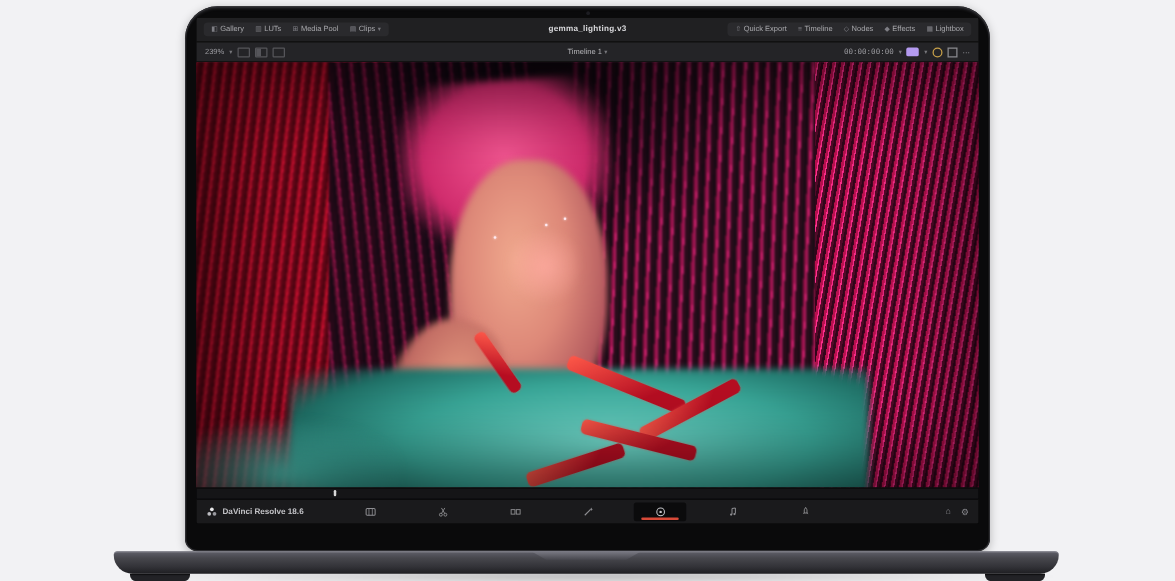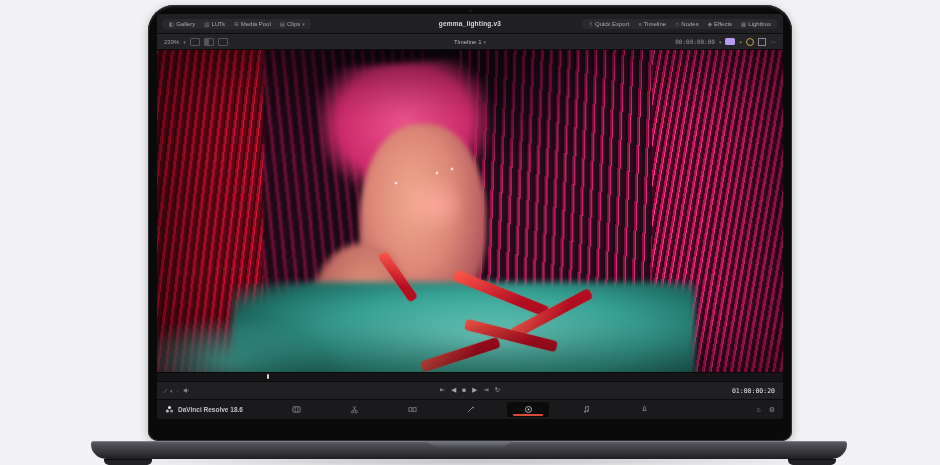--- a/index.html
+++ b/index.html
@@ -223,40 +223,20 @@
         <div class="vi-sparkle sp1"></div>
         <div class="vi-sparkle sp2"></div>
         <div class="vi-sparkle sp3"></div>
         <div class="vi-vignette"></div>
       </div>
 
       <div class="minitl">
         <div class="playhead"></div>
       </div>
 
-      <div class="transport">
-        <div class="tr-left">
-          <span>∕</span>
-          <span class="caret">▾</span>
-          <span>◦</span>
-          <svg class="speaker-svg" viewBox="0 0 10 10">
-            <polygon points="1,3.5 3,3.5 5.5,1.5 5.5,8.5 3,6.5 1,6.5"></polygon>
-            <path d="M6.8 3.2 Q8.2 5 6.8 6.8" stroke="#8d8d92" stroke-width=".8" fill="none"></path>
-          </svg>
-        </div>
-        <div class="tr-center">
-          <span class="tr-btn">⇤</span>
-          <span class="tr-btn">◀</span>
-          <span class="tr-btn">■</span>
-          <span class="tr-btn">▶</span>
-          <span class="tr-btn">⇥</span>
-          <span class="tr-btn">↻</span>
-        </div>
-        <div class="tr-right tc">01:00:00:20</div>
-      </div>
 
       <div class="pagebar">
         <div class="pb-left">
           <svg class="dv-logo" viewBox="0 0 12 12">
             <circle cx="6" cy="3.2" r="2" fill="#e8e8ea"></circle>
             <circle cx="3.2" cy="8" r="2" fill="#bdbdc2"></circle>
             <circle cx="8.8" cy="8" r="2" fill="#9a9aa0"></circle>
           </svg>
           <span>DaVinci Resolve 18.6</span>
         </div>

